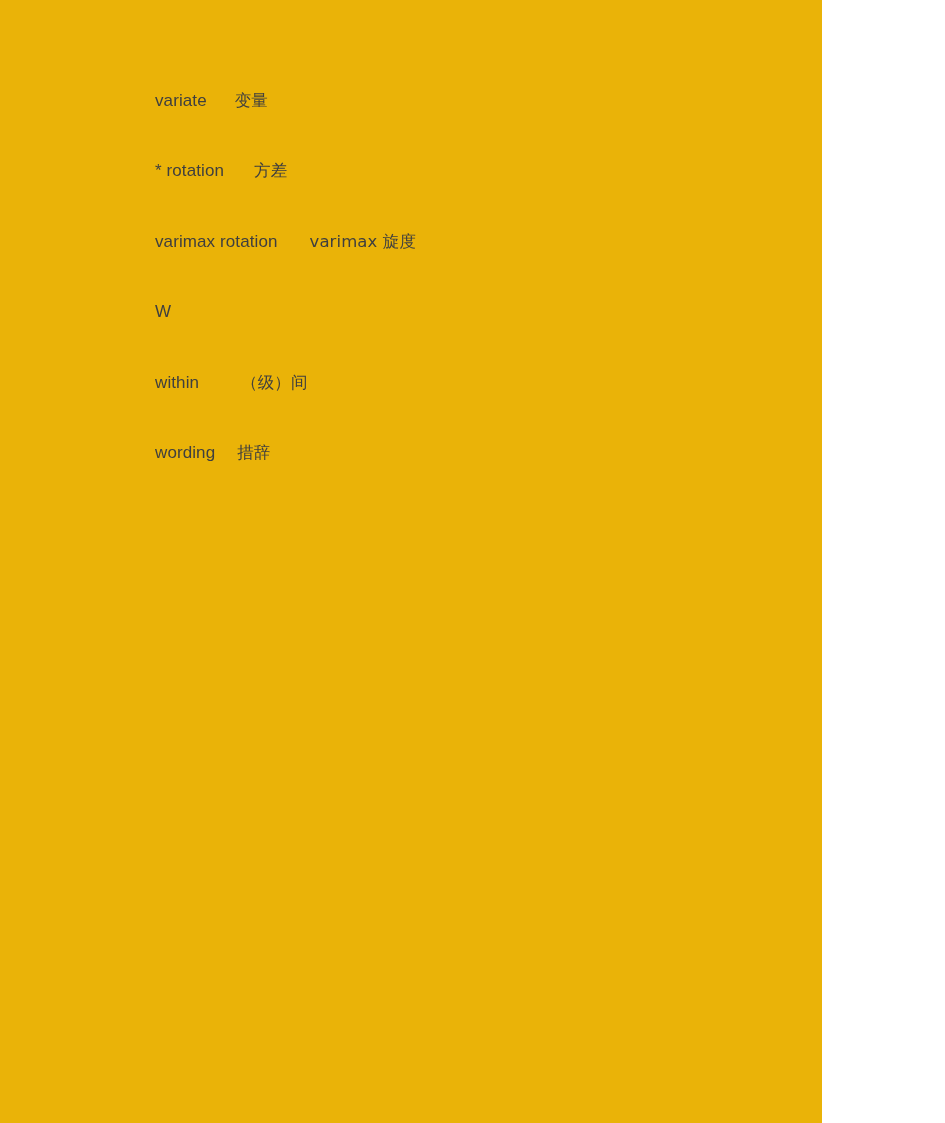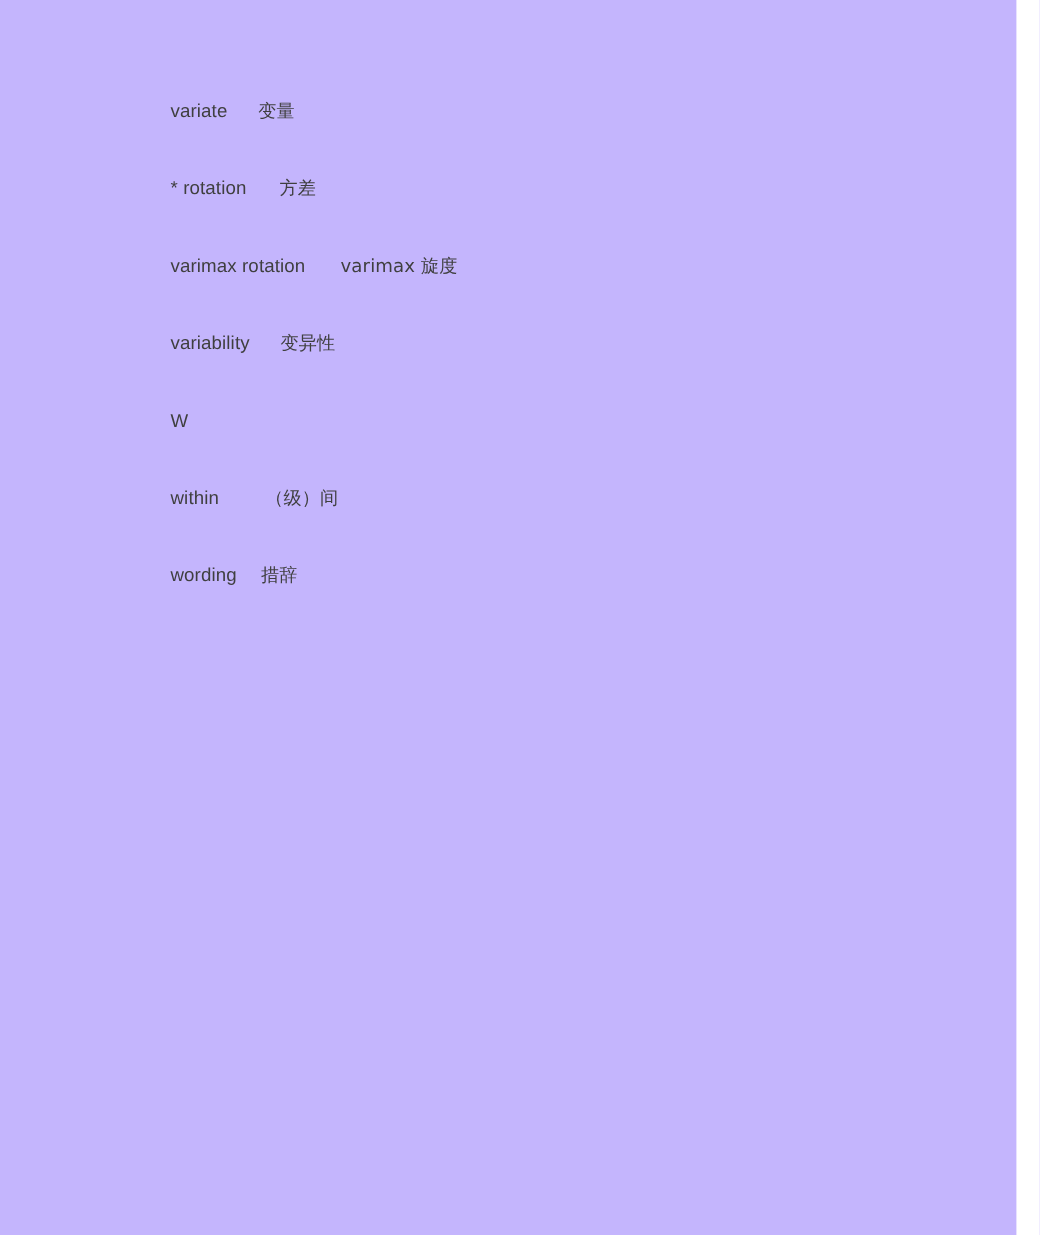--- a/index.html
+++ b/index.html
@@ -9,23 +9,23 @@
   }
   body {
     width: 945px;
     height: 1123px;
     font-family: "Liberation Sans", "DejaVu Sans", sans-serif;
     -webkit-font-smoothing: antialiased;
     overflow: hidden;
   }
   .page {
     position: relative;
-    width: 924px;
+    width: 822px;
     height: 1123px;
-    background: #c4b5fd;
+    background: #eab308;
     box-sizing: border-box;
   }
   .glossary {
     position: absolute;
     left: 155px;
     top: 88px;
     right: 40px;
   }
   .entry {
     height: 70.4px;
@@ -51,18 +51,17 @@
   }
 </style>
 </head>
 <body>
 
 <div class="page">
   <div class="glossary" id="glossary-list">
       <div class="entry"><span class="term">variate</span><span class="gap" style="width: 28px;"></span><span class="trans">变量</span></div>
       <div class="entry"><span class="term">* rotation</span><span class="gap" style="width: 30px;"></span><span class="trans">方差</span></div>
       <div class="entry"><span class="term">varimax rotation</span><span class="gap" style="width: 32px;"></span><span class="trans">varimax 旋度</span></div>
-      <div class="entry"><span class="term">variability</span><span class="gap" style="width: 28px;"></span><span class="trans">变异性</span></div>
       <div class="entry heading"><span class="term">W</span></div>
       <div class="entry"><span class="term">within</span><span class="gap" style="width: 42px;"></span><span class="trans">（级）间</span></div>
       <div class="entry"><span class="term">wording</span><span class="gap" style="width: 22px;"></span><span class="trans">措辞</span></div>
     </div>
 </div>
 
 </body></html>

